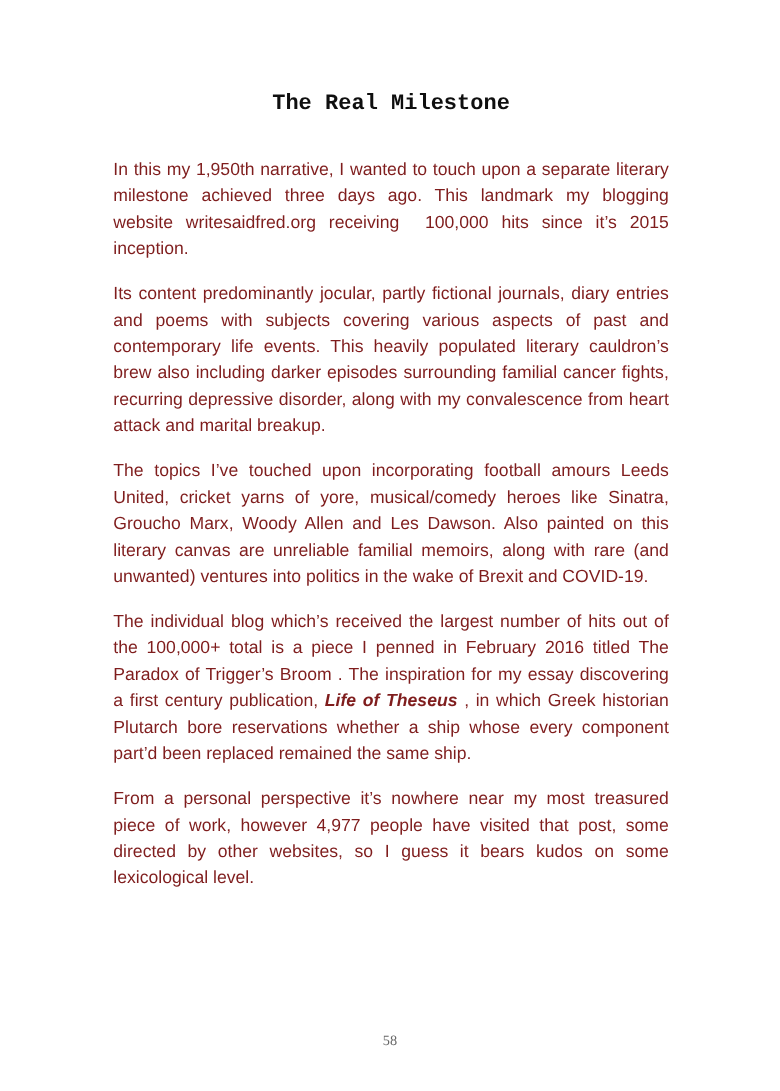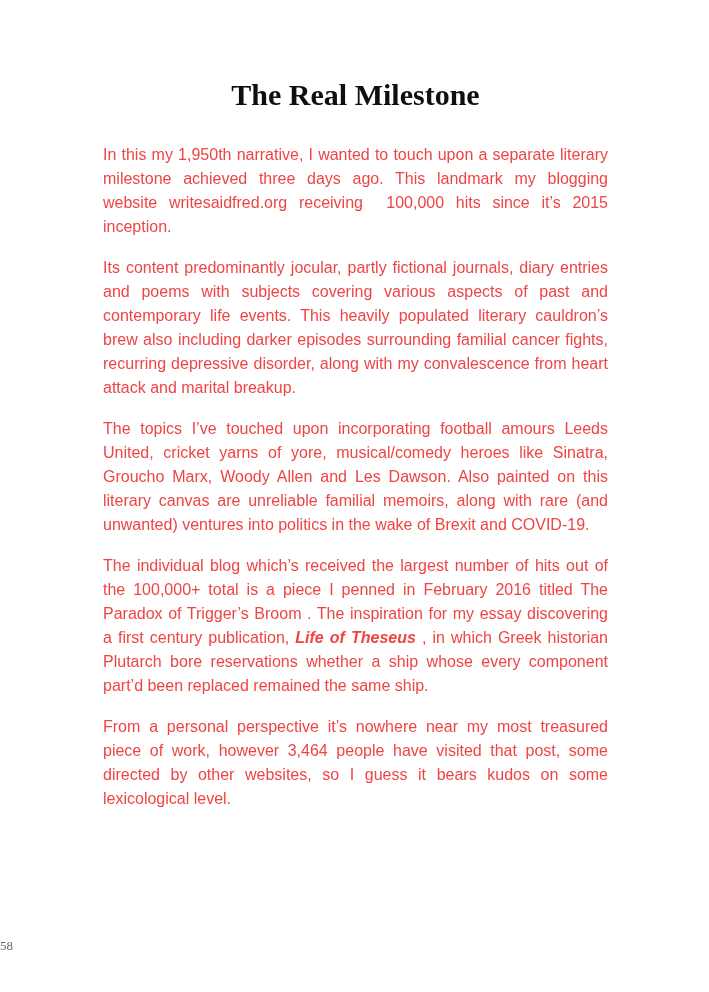--- a/index.html
+++ b/index.html
@@ -14,64 +14,64 @@
     overflow: hidden;
     font-family: "Liberation Sans", sans-serif;
   }
   .content {
     position: absolute;
     left: 103px;
     top: 78px;
     width: 505px;
   }
   .doc-title {
-    font-family: Liberation Serif, serif;
+    font-family: Liberation Mono, monospace;
     font-weight: 700;
-    font-size: 30px;
+    font-size: 20px;
     line-height: 33px;
     color: #0f0f0f;
     text-align: center;
     margin: 0 0 32px 0;
   }
   .para {
     font-size: 16px;
     line-height: 24px;
-    color: #ef4444;
+    color: #7f1d1d;
     text-align: justify;
     margin: 12px 0 17px 0;
     white-space: pre-wrap;
   }
   .italic {
     font-style: italic;
     font-weight: bold;
   }
   .page-number {
     position: absolute;
     left: 0;
     right: 0;
     top: 938px;
-    text-align: left;
+    text-align: center;
     font-family: "Liberation Serif", serif;
     font-size: 13px;
     color: #666666;
   }
 </style>
 </head>
 <body>
 
 <div class="content">
 
   <h1 class="doc-title">The Real Milestone</h1>
 
   <p class="para"><span>In this my 1,950th narrative, I wanted to touch upon a separate literary milestone achieved three days ago. This landmark my blogging website writesaidfred.org receiving  100,000 hits since it’s 2015 inception.</span></p>
 
   <p class="para"><span>Its content predominantly jocular, partly fictional journals, diary entries and poems with subjects covering various aspects of past and contemporary life events. This heavily populated literary cauldron’s brew also including darker episodes surrounding familial cancer fights, recurring depressive disorder, along with my convalescence from heart attack and marital breakup.</span></p>
 
   <p class="para"><span>The topics I’ve touched upon incorporating football amours Leeds United, cricket yarns of yore, musical/comedy heroes like Sinatra, Groucho Marx, Woody Allen and Les Dawson. Also painted on this literary canvas are unreliable familial memoirs, along with rare (and unwanted) ventures into politics in the wake of Brexit and COVID-19.</span></p>
 
   <p class="para"><span>The individual blog which’s received the largest number of hits out of the 100,000+ total is a piece I penned in February 2016 titled The Paradox of Trigger’s Broom . The inspiration for my essay discovering a first century publication, </span><span class="italic">Life of Theseus</span><span> , in which Greek historian Plutarch bore reservations whether a ship whose every component part’d been replaced remained the same ship.</span></p>
 
-  <p class="para"><span>From a personal perspective it’s nowhere near my most treasured piece of work, however 3,464 people have visited that post, some directed by other websites, so I guess it bears kudos on some lexicological level.</span></p>
+  <p class="para"><span>From a personal perspective it’s nowhere near my most treasured piece of work, however 4,977 people have visited that post, some directed by other websites, so I guess it bears kudos on some lexicological level.</span></p>
 
 
 </div>
 
 <div class="page-number">58</div>
 
 </body></html>

